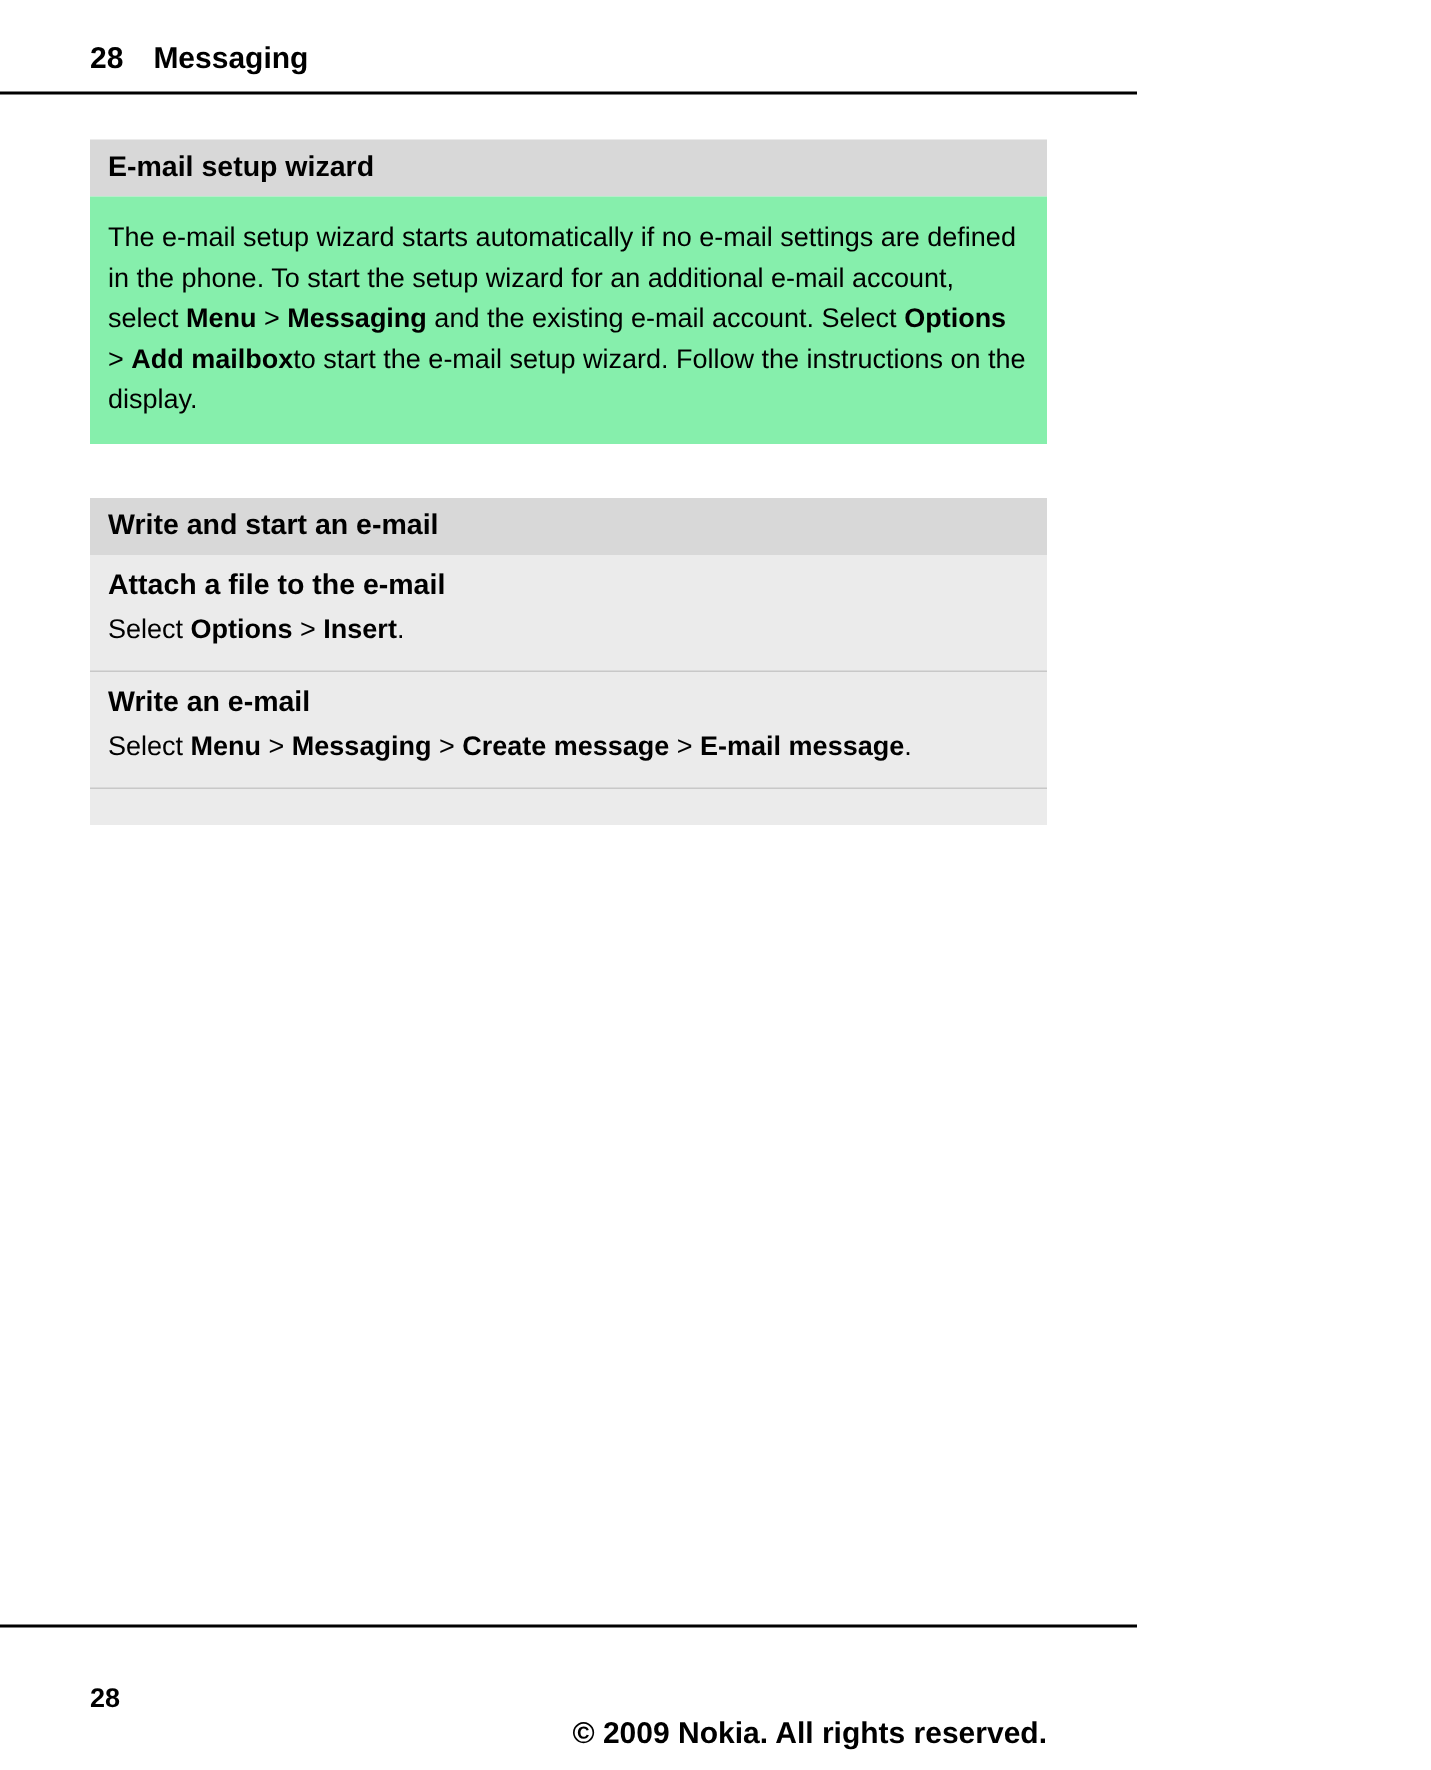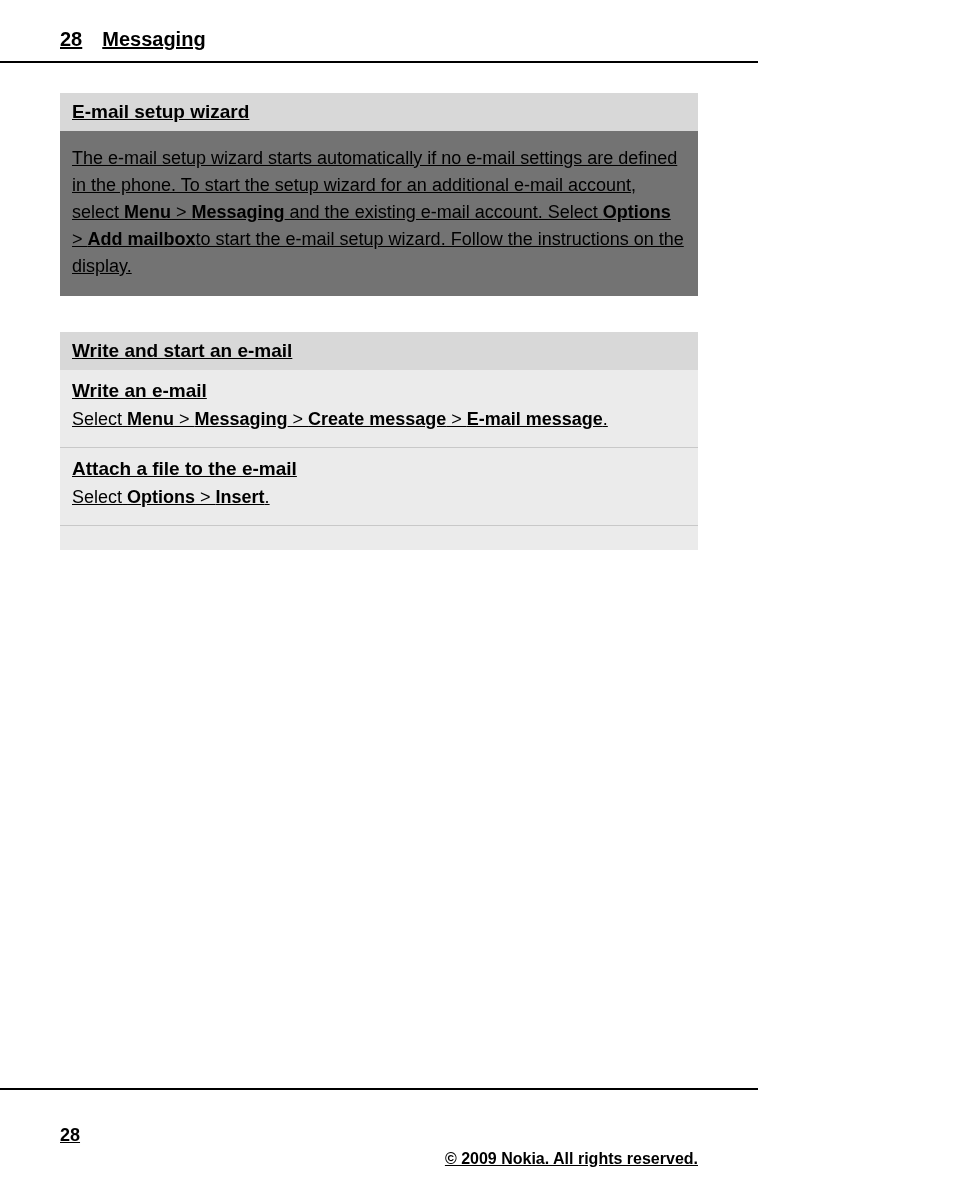--- a/index.html
+++ b/index.html
@@ -17,21 +17,20 @@
       color: #000000;
       position: relative;
     }
 
     .page {
       width: 758px;
       min-height: 1180px;
       padding: 0;
       display: flex;
       flex-direction: column;
-      text-decoration: underline;
     }
 
     
     .page-header {
       padding: 28px 60px 10px 60px;
       border-bottom: 2px solid #000000;
       display: flex;
       align-items: baseline;
       gap: 20px;
     }
@@ -59,21 +58,21 @@
     
     .section-heading {
       background: #d8d8d8;
       padding: 8px 12px;
       font-size: 19px;
       font-weight: bold;
       margin-bottom: 0;
     }
 
     .section-body {
-      background: #737373;
+      background: #86efac;
       padding: 14px 12px 16px 12px;
       font-size: 18px;
       line-height: 1.5;
       margin-bottom: 18px;
     }
 
     .section-body p {
       margin: 0;
     }
 
@@ -128,21 +127,21 @@
       align-items: center;
       margin-top: auto;
     }
 
     .footer-page-number {
       font-size: 18px;
       font-weight: bold;
     }
 
     .footer-copyright {
-      font-size: 16px;
+      font-size: 20px;
       font-weight: bold;
       margin-top: 48px;
     }
 
     
     .section-wrapper {
       margin-bottom: 18px;
     }
   </style>
 </head>
@@ -164,34 +163,34 @@
           <span>The e-mail setup wizard starts automatically if no e-mail settings are defined in the phone. To start the setup wizard for an additional e-mail account, select </span><span class="bold">Menu</span><span>  &gt;  </span><span class="bold">Messaging</span><span> and the existing e-mail account. Select </span><span class="bold">Options</span><span>  &gt;  </span><span class="bold">Add mailbox</span><span>to start the e-mail setup wizard. Follow the instructions on the display.</span>
         </p>
       </div>
     </div>
 
     <div class="section-wrapper">
       <div class="section-heading">Write and start an e-mail</div>
       <div class="subsection-group">
 
         <div class="subsection">
+          <div class="subsection-title">Attach a file to the e-mail</div>
+          <div class="subsection-body">
+            <span>Select</span><span> </span><span class="bold">Options</span><span>  &gt;  </span><span class="bold">Insert</span><span>.</span>
+          </div>
+        </div>
+
+        <div class="subsection">
           <div class="subsection-title">Write an e-mail</div>
           <div class="subsection-body">
             <span>Select</span><span> </span><span class="bold">Menu</span><span>  &gt;  </span><span class="bold">Messaging</span><span>  &gt;  </span><span class="bold">Create message</span><span>  &gt;  </span><span class="bold">E-mail message</span><span>.</span>
           </div>
         </div>
 
         <div class="subsection">
-          <div class="subsection-title">Attach a file to the e-mail</div>
-          <div class="subsection-body">
-            <span>Select</span><span> </span><span class="bold">Options</span><span>  &gt;  </span><span class="bold">Insert</span><span>.</span>
-          </div>
-        </div>
-
-        <div class="subsection">
         </div>
 
       </div>
     </div>
 
 
   </div>
 
   <div class="page-footer">
     <span class="footer-page-number">28</span>

